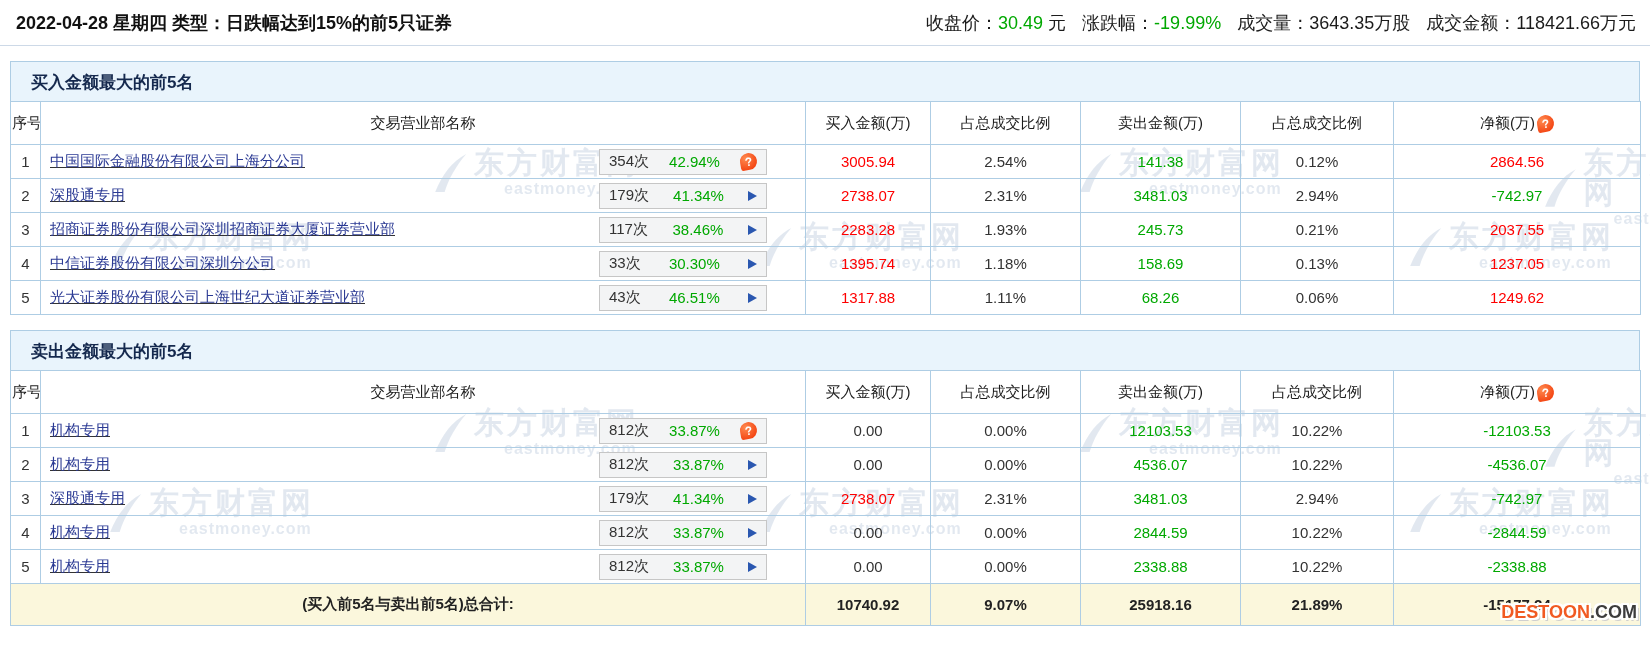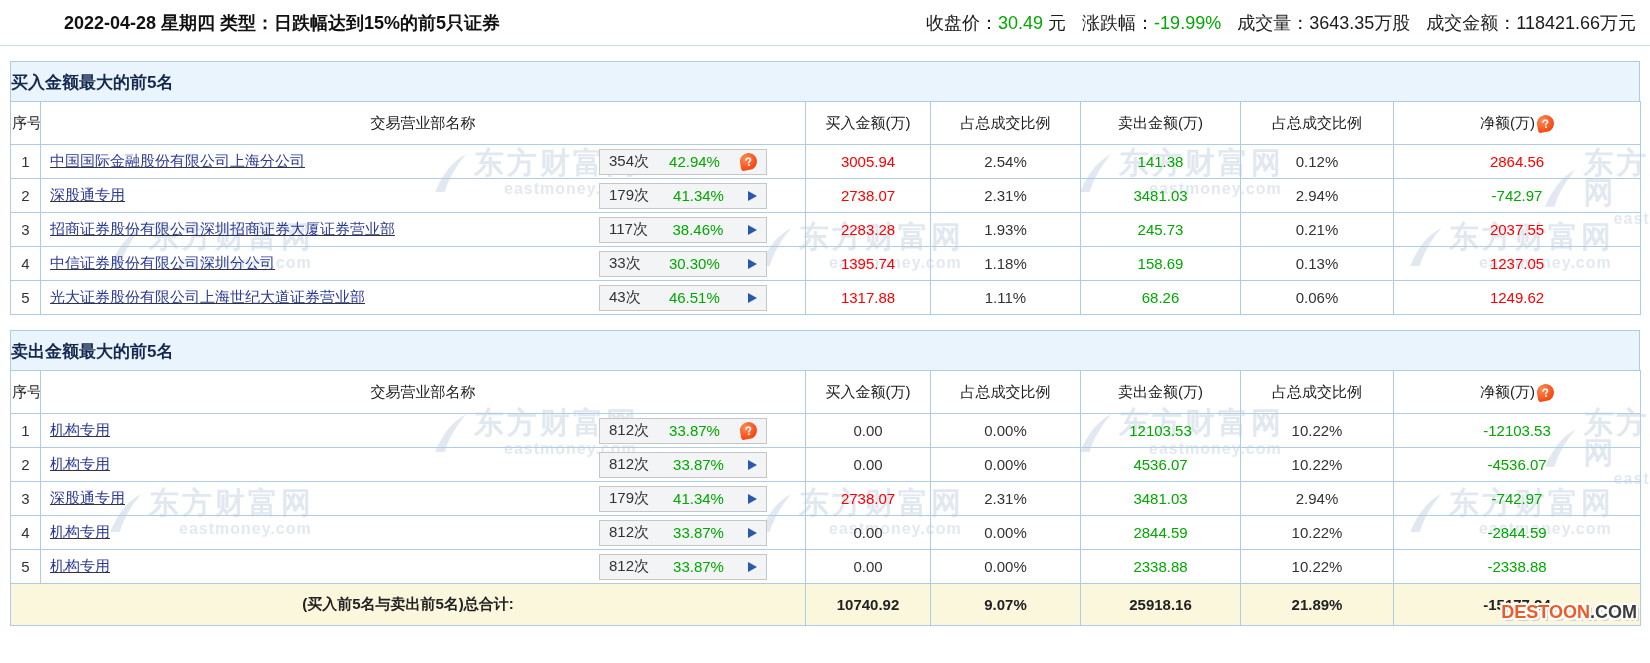--- a/index.html
+++ b/index.html
@@ -6,37 +6,37 @@
     --red:#fe0000; --green:#00a800; --link:#2b3a94; --border:#aecde4;
     --section-bg:#e9f4fc; --total-bg:#fbf7dc; --wm:#ccd7e5; --orange:#f15a22;
   }
   *{box-sizing:border-box;}
   body{width:1650px;height:663px;margin:0;overflow:hidden;background:#fff;
        font-family:"Liberation Sans","DejaVu Sans",sans-serif;position:relative;}
 
   
   .topbar{display:flex;justify-content:space-between;align-items:center;height:46px;
           padding:0 14px 0 16px;border-bottom:1px solid #cdd9e7;position:relative;z-index:2;}
-  .title{font-size:18px;font-weight:bold;color:#111;white-space:nowrap;margin-left:48px;}
+  .title{font-size:18px;font-weight:bold;color:#111;white-space:nowrap;}
   .stats{font-size:18px;color:#1c1c1c;display:flex;align-items:flex-start;white-space:nowrap;}
   .grp{margin-left:16px;}
   .v-green{color:var(--green);}
 
   
   #watermarks{position:absolute;inset:0;z-index:0;pointer-events:none;}
   .wm{position:absolute;display:flex;align-items:center;gap:6px;color:var(--wm);opacity:.55;}
   .wm-swoosh{width:38px;height:48px;fill:var(--wm);}
   .wm-name{font-size:30px;font-weight:bold;letter-spacing:3px;line-height:1;}
   .wm-domain{font-size:16px;font-weight:bold;letter-spacing:1px;padding-left:30px;margin-top:2px;}
 
   .content{margin:0 10px;position:relative;z-index:1;}
   .section{margin-top:15px;}
   .section-header{height:41px;line-height:41px;background:var(--section-bg);
                   border:1px solid var(--border);font-size:17px;font-weight:bold;
-                  color:#15294e;}
+                  color:#15294e;padding-left:20px;}
   table{width:100%;border-collapse:collapse;table-layout:fixed;margin-top:-1px;padding-left:37px;}
   th,td{border:1px solid var(--border);overflow:hidden;white-space:nowrap;}
   th{height:43px;font-size:15px;font-weight:normal;color:#1c1c1c;text-align:center;background:transparent;}
   td{height:34px;font-size:15px;text-align:center;color:#333;background:transparent;}
   td.c-name{text-align:left;position:relative;text-decoration:underline;}
   .dept{color:var(--link);padding-left:8px;cursor:pointer;}
   .badge{position:absolute;right:38px;top:50%;transform:translateY(-50%);
          width:168px;height:26px;background:#f3f4f5;border:1px solid #c6c6c6;
          display:flex;align-items:center;justify-content:space-between;padding:0 9px;cursor:pointer;}
   .badge .cnt{color:#333;}

